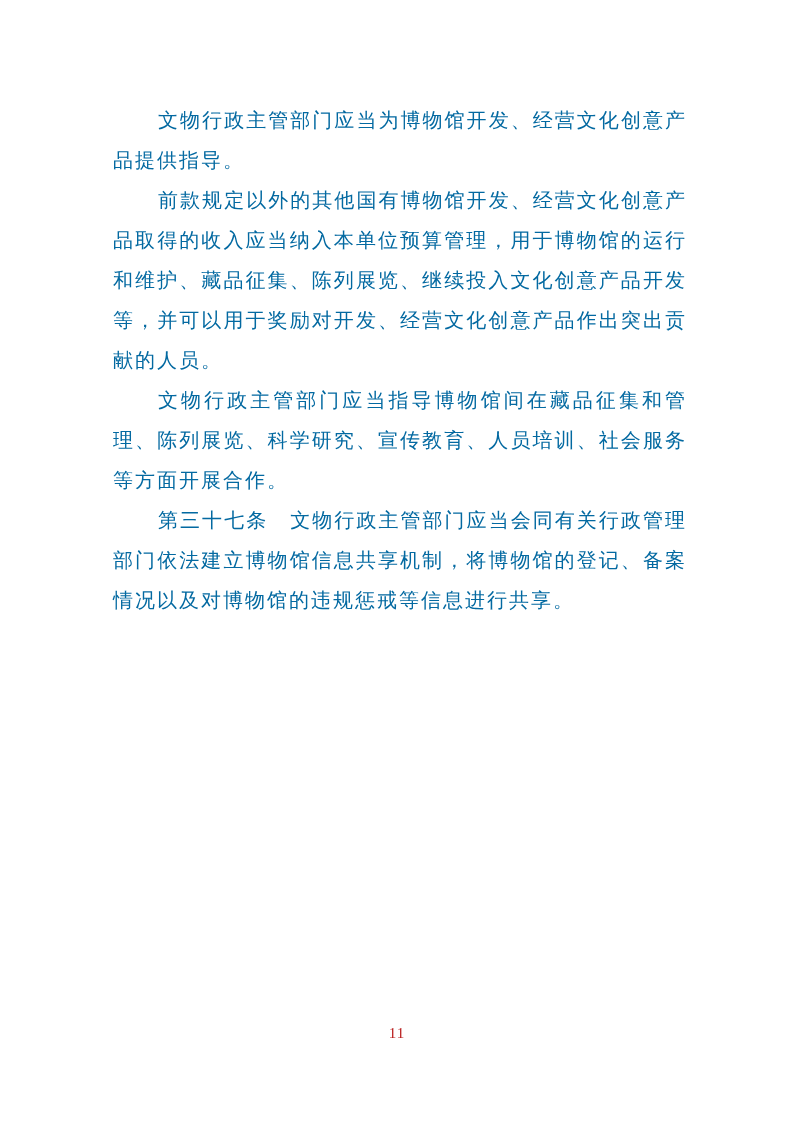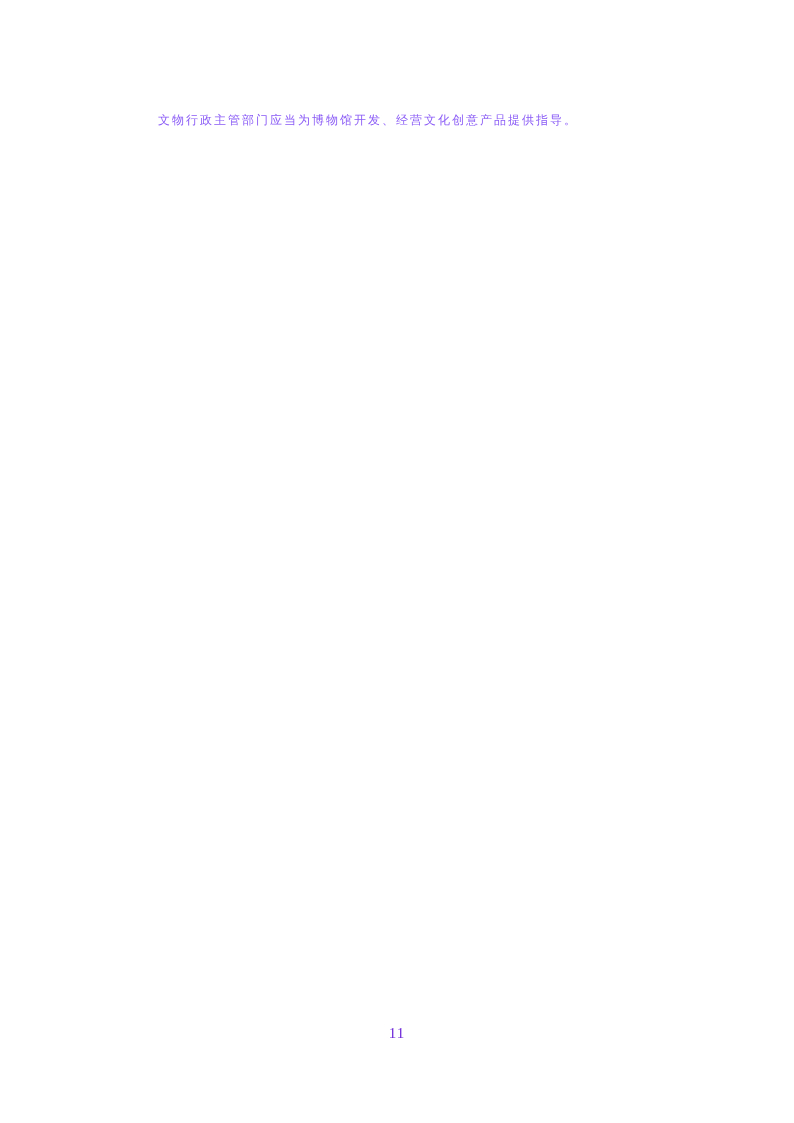--- a/index.html
+++ b/index.html
@@ -18,46 +18,49 @@
   }
   .doc-body {
     position: absolute;
     left: 113px;
     top: 100px;
     width: 574px;
   }
   .para {
     margin: 0;
     padding: 0;
-    font-size: 12px;
+    font-size: 20px;
     line-height: 40px;
     letter-spacing: 2px;
     text-align: justify;
     text-justify: inter-character;
     text-indent: 45px;
-    color: #8b5cf6;
+    color: #0369a1;
     word-break: break-all;
   }
   .para .bold {
     font-weight: bold;
   }
   .page-number {
     position: absolute;
     top: 1023px;
     left: 0;
     width: 100%;
     text-align: center;
     font-size: 15px;
     line-height: 20px;
     letter-spacing: 1px;
     font-family: "Liberation Serif", "DejaVu Serif", serif;
-    color: #6d28d9;
+    color: #b91c1c;
   }
 </style>
 </head>
 <body>
 
 <div class="page">
   <div class="doc-body" id="doc-body">
       <p class="para"><span>文物行政主管部门应当为博物馆开发、经营文化创意产品提供指导。</span></p>
+      <p class="para"><span>前款规定以外的其他国有博物馆开发、经营文化创意产品取得的收入应当纳入本单位预算管理，用于博物馆的运行和维护、藏品征集、陈列展览、继续投入文化创意产品开发等，并可以用于奖励对开发、经营文化创意产品作出突出贡献的人员。</span></p>
+      <p class="para"><span>文物行政主管部门应当指导博物馆间在藏品征集和管理、陈列展览、科学研究、宣传教育、人员培训、社会服务等方面开展合作。</span></p>
+      <p class="para"><span>第三十七条　文物行政主管部门应当会同有关行政管理部门依法建立博物馆信息共享机制，将博物馆的登记、备案情况以及对博物馆的违规惩戒等信息进行共享。</span></p>
     </div>
   <div class="page-number">11</div>
 </div>
 
 </body></html>

